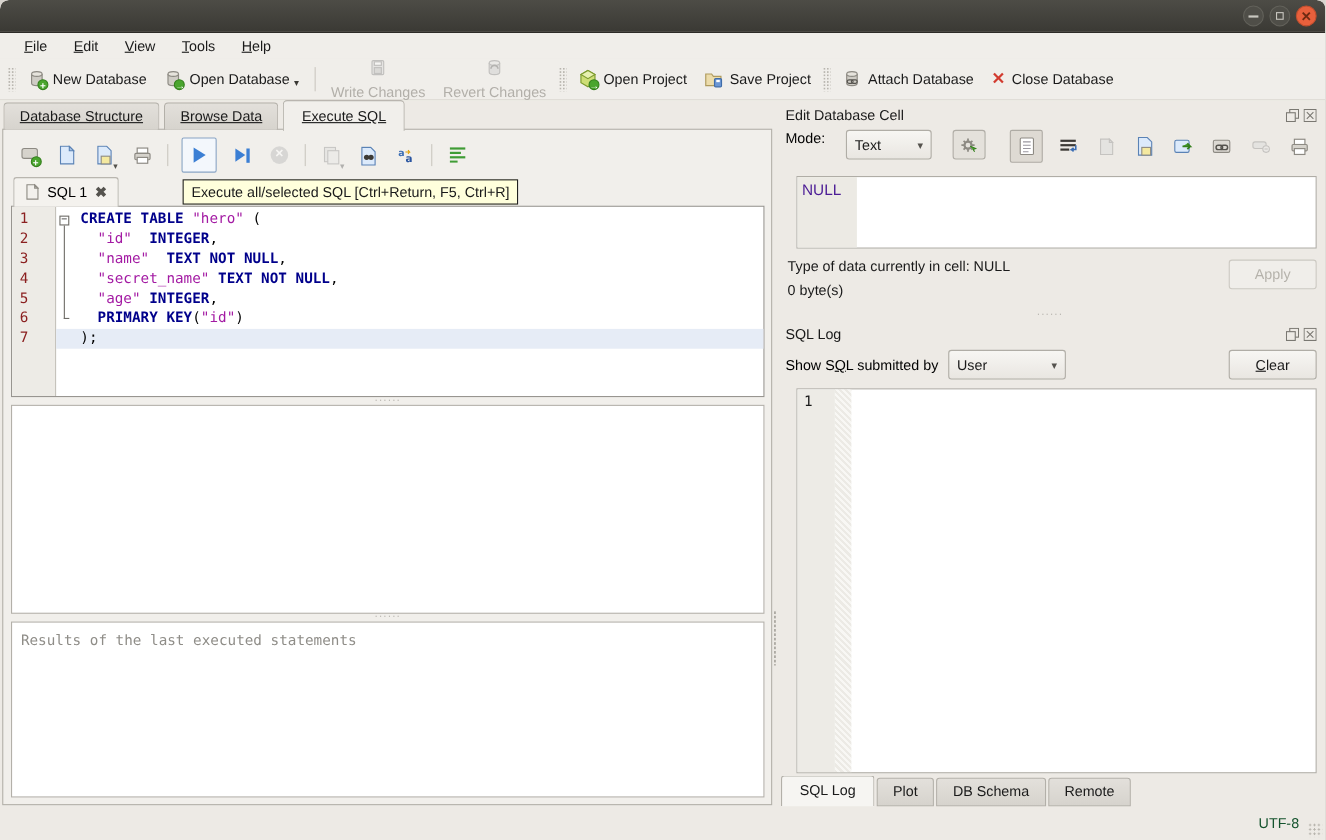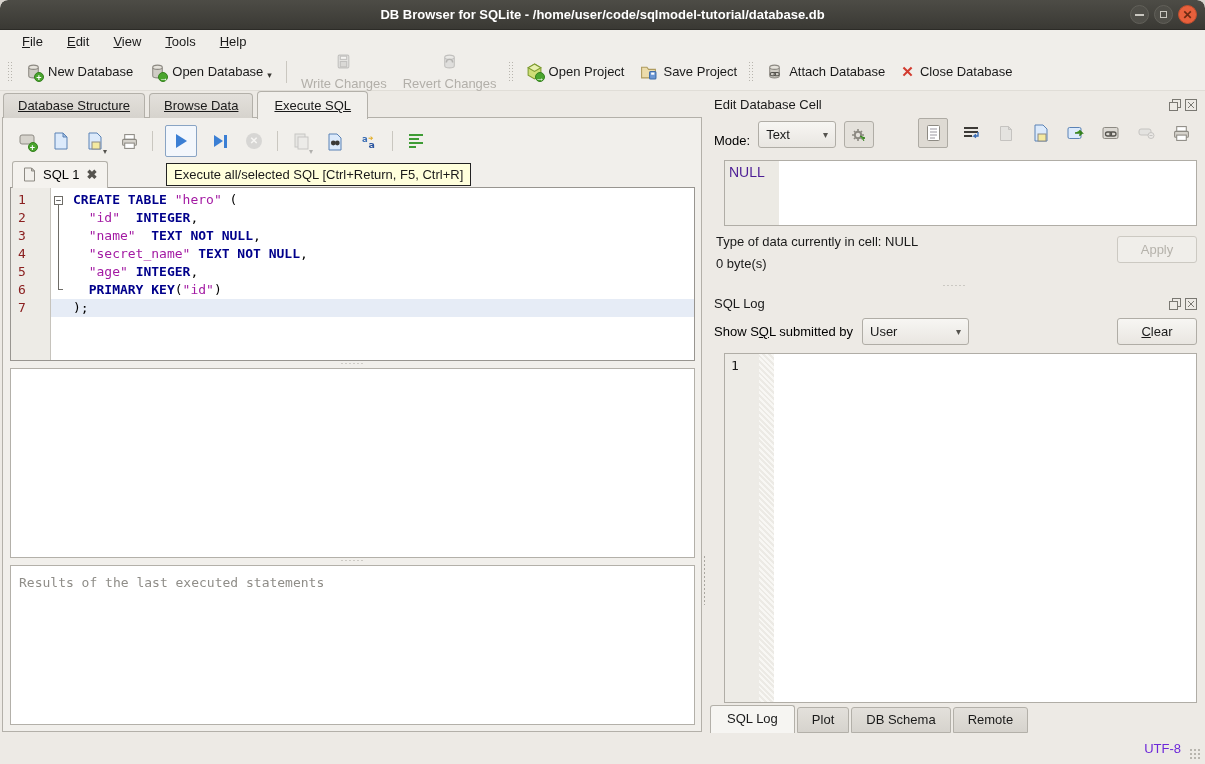--- a/index.html
+++ b/index.html
@@ -101,21 +101,21 @@
 
   
   .tooltip { position:absolute; left:166px; top:72px; background:#ffffdc; border:1px solid #222;
              font-size:13px; color:#1a1a1a; padding:3px 7px; white-space:nowrap; z-index:10; }
 
   
   .dock-header { display:flex; align-items:center; justify-content:space-between; padding:4px 2px 3px 4px;
                  font-size:13px; color:#1a1a1a; }
   .dock-btns { display:flex; gap:4px; }
   .dksq { width:12px; height:12px; position:relative; }
-  .mode-row { display:flex; align-items:flex-end; gap:8px; padding:3px 2px 6px 4px; font-size:13px; }
+  .mode-row { display:flex; align-items:flex-start; gap:19px; padding:3px 2px 6px 4px; font-size:13px; }
   .combo { height:27px; background:linear-gradient(#f7f6f3,#e9e6e1); border:1px solid #b0ada6; border-radius:3px;
            display:flex; align-items:center; justify-content:space-between; padding:0 7px; font-size:13px; color:#1a1a1a;}
   .combo .caret { font-size:10px; color:#55534e; margin-left:10px; }
   .gear-btn { width:30px; height:27px; border:1px solid #b0ada6; border-radius:3px; background:#e4e1db;
               display:flex; align-items:center; justify-content:center; }
   .cell-icons { display:flex; align-items:center; gap:11px; margin-left:auto; padding-right:4px;}
   .cbtn { width:24px; height:24px; display:flex; align-items:center; justify-content:center; position:relative;}
   .cbtn.pressed { width:30px; height:30px; background:#dedad3; border:1px solid #aeaba4; border-radius:2px; }
   .cbtn.disabled { opacity:.4; filter:grayscale(1); }
   .cell-box { margin:6px 2px 0 14px; height:66px; border:1px solid #b0ada6; background:#fff; position:relative; }
@@ -134,33 +134,32 @@
                 color:#1a1a1a; font-family:"DejaVu Sans Mono",monospace; font-size:13px; padding:4px 0 0 6px; }
   .log-hatch { position:absolute; left:34px; top:0; bottom:0; width:15px;
     background:repeating-linear-gradient(45deg,#eceae5 0 2px,#f8f7f4 2px 4px); }
   .bottom-tabs { display:flex; align-items:flex-end; height:30px; padding-left:0; }
   .btab { font-size:13px; padding:4px 14px 5px; background:linear-gradient(#e3e0db,#d6d3cd);
           border:1px solid #b3b0a9; border-radius:3px 3px 0 0; margin-right:2px; color:#1a1a1a; }
   .btab.active { background:#f6f5f2; padding:5px 16px 7px; border-bottom:none; }
 
   
   .statusbar { height:31px; display:flex; align-items:center; justify-content:flex-end; gap:10px;
-               padding-right:24px; font-size:13px; color:#6d28d9; position:relative; }
+               padding-right:24px; font-size:13px; color:#14532d; position:relative; }
   .grip { position:absolute; right:3px; bottom:3px; width:13px; height:13px;
     background-image:radial-gradient(#b8b5ae 1px, transparent 1px); background-size:4px 4px; }
 
   svg { display:block; }
 </style>
 </head>
 <body>
 
 <div class="window">
 
   <div class="titlebar">
-    <div class="title">DB Browser for SQLite - /home/user/code/sqlmodel-tutorial/database.db</div>
     <div class="winbtns">
       <div class="wbtn">
           <div class="bar"></div>
         </div>
       <div class="wbtn">
           <div class="sq"></div>
         </div>
       <div class="wbtn close">
           <div class="xx">✕</div>
         </div>

